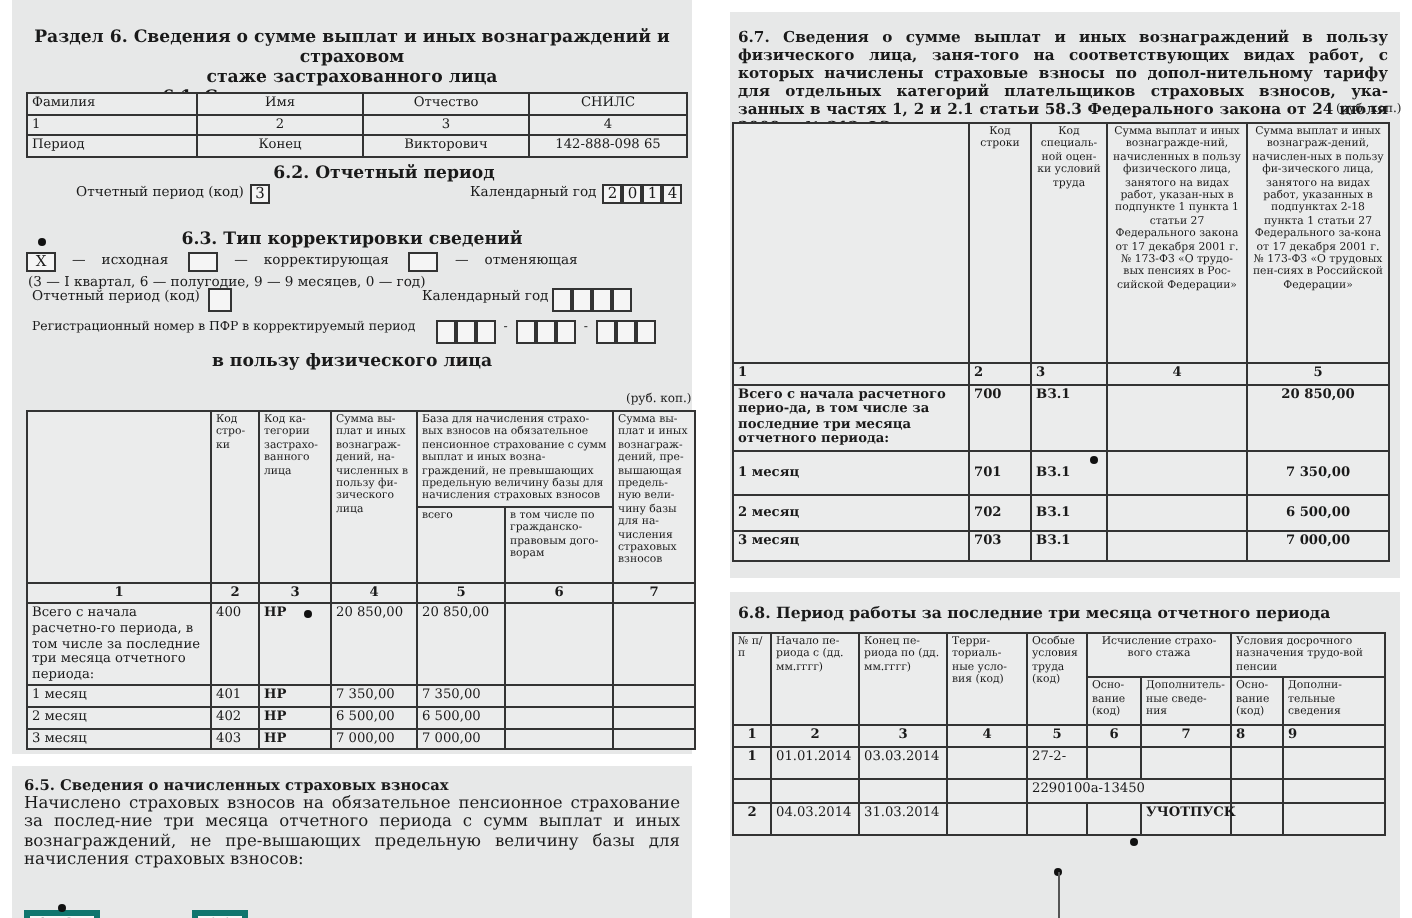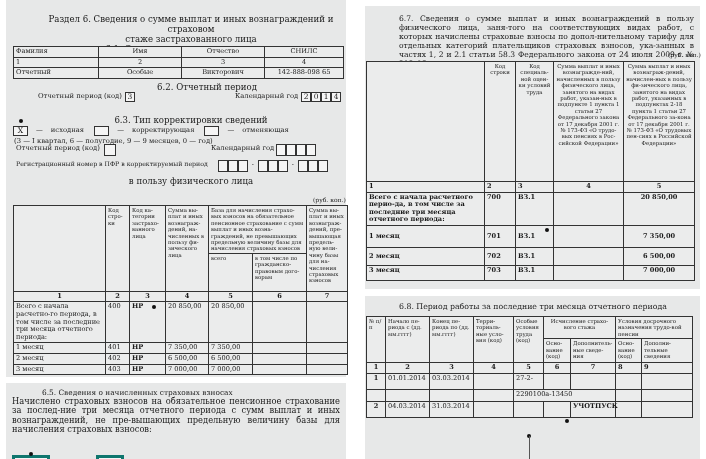--- a/index.html
+++ b/index.html
@@ -4,21 +4,21 @@
 <style>
   * { box-sizing: border-box; margin: 0; padding: 0; }
   html, body { width: 706px; height: 459px; overflow: hidden; background: #ffffff; }
   body { font-family: "DejaVu Serif", "Liberation Serif", serif; color: #1a1a1a; position: relative; }
   .panel { position: absolute; background: #e7e8e8; }
   .p-left-top { left: 6px; top: 0; width: 340px; height: 377px; }
   .p-left-bot { left: 6px; top: 383px; width: 340px; height: 76px; }
   .p-right-top { left: 365px; top: 6px; width: 335px; height: 283px; }
   .p-right-bot { left: 365px; top: 296px; width: 335px; height: 163px; }
 
-  .title { font-weight: normal; font-size: 8.6px; text-align: center; line-height: 10px; padding-left: 30px; }
+  .title { font-weight: bold; font-size: 8.6px; text-align: center; line-height: 10px; }
   .title.left { text-align: left; }
   .sm { font-size: 6.6px; line-height: 8px; margin-top: 32px; }
   .unit { position: absolute; font-size: 6px; }
 
   table { border-collapse: collapse; position: absolute; table-layout: fixed; }
   td { border: 1px solid #333; font-size: 6.6px; line-height: 7.6px; padding: 1px 2px; vertical-align: top; background: #ebecec; }
   td.c { text-align: center; }
   td.b { font-weight: bold; }
   td.tiny { font-size: 5.4px; line-height: 6.4px; }
   td.num { text-align: center; font-weight: bold; vertical-align: middle; }
@@ -56,22 +56,22 @@
     <td class="c">Отчество</td>
     <td class="c">СНИЛС</td>
   </tr>
   <tr>
     <td>1</td>
     <td class="c">2</td>
     <td class="c">3</td>
     <td class="c">4</td>
   </tr>
   <tr>
-    <td>Отчетный</td>
-    <td class="c">Особые</td>
+    <td>Период</td>
+    <td class="c">Конец</td>
     <td class="c">Викторович</td>
     <td class="c">142-888-098 65</td>
   </tr>
 </tbody>
   </table>
 
 <div class="title" style="position:absolute; left:22px; top:82px; width:340px;">6.2. Отчетный период</div>
 
 <div class="row" style="left:38px; top:92px;">
   <span>Отчетный период (код)</span>

